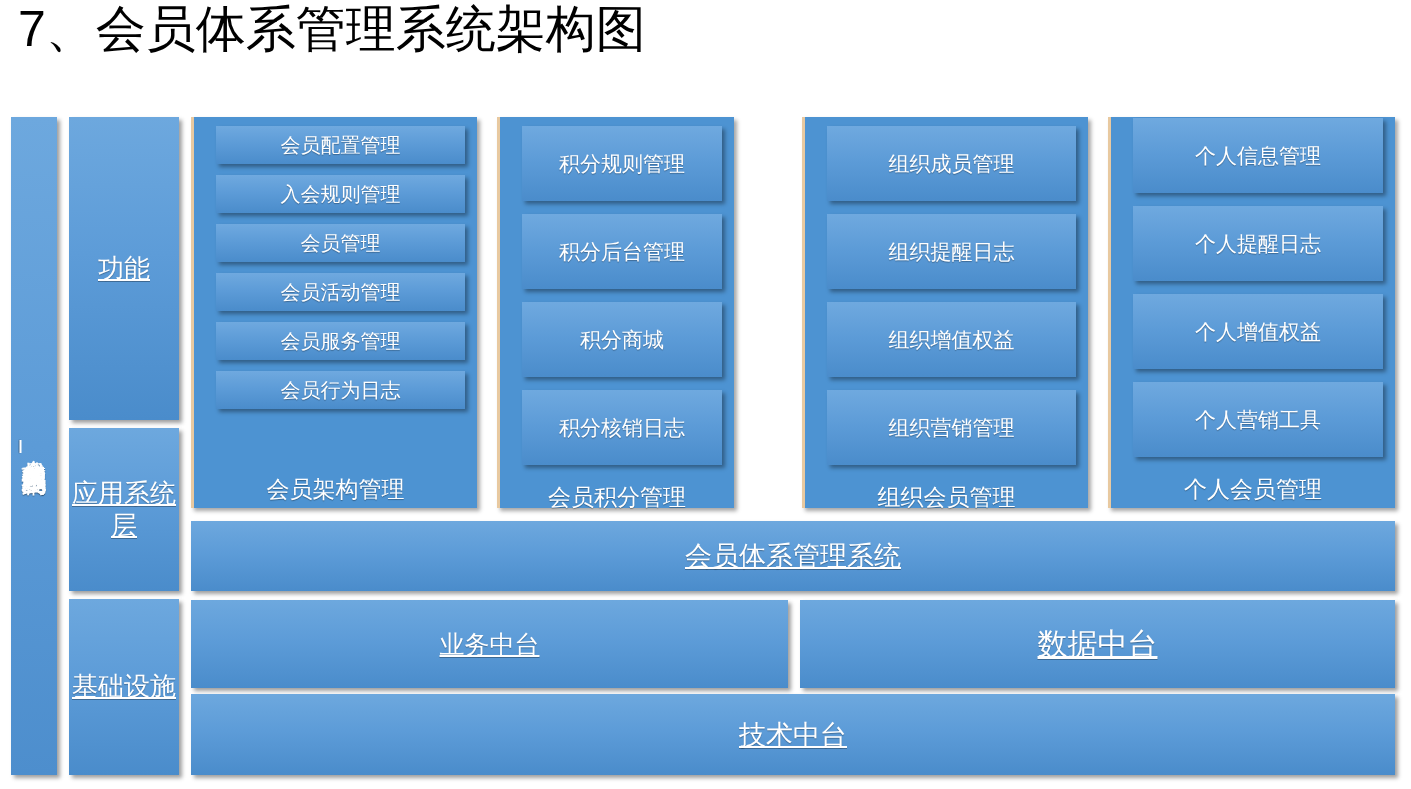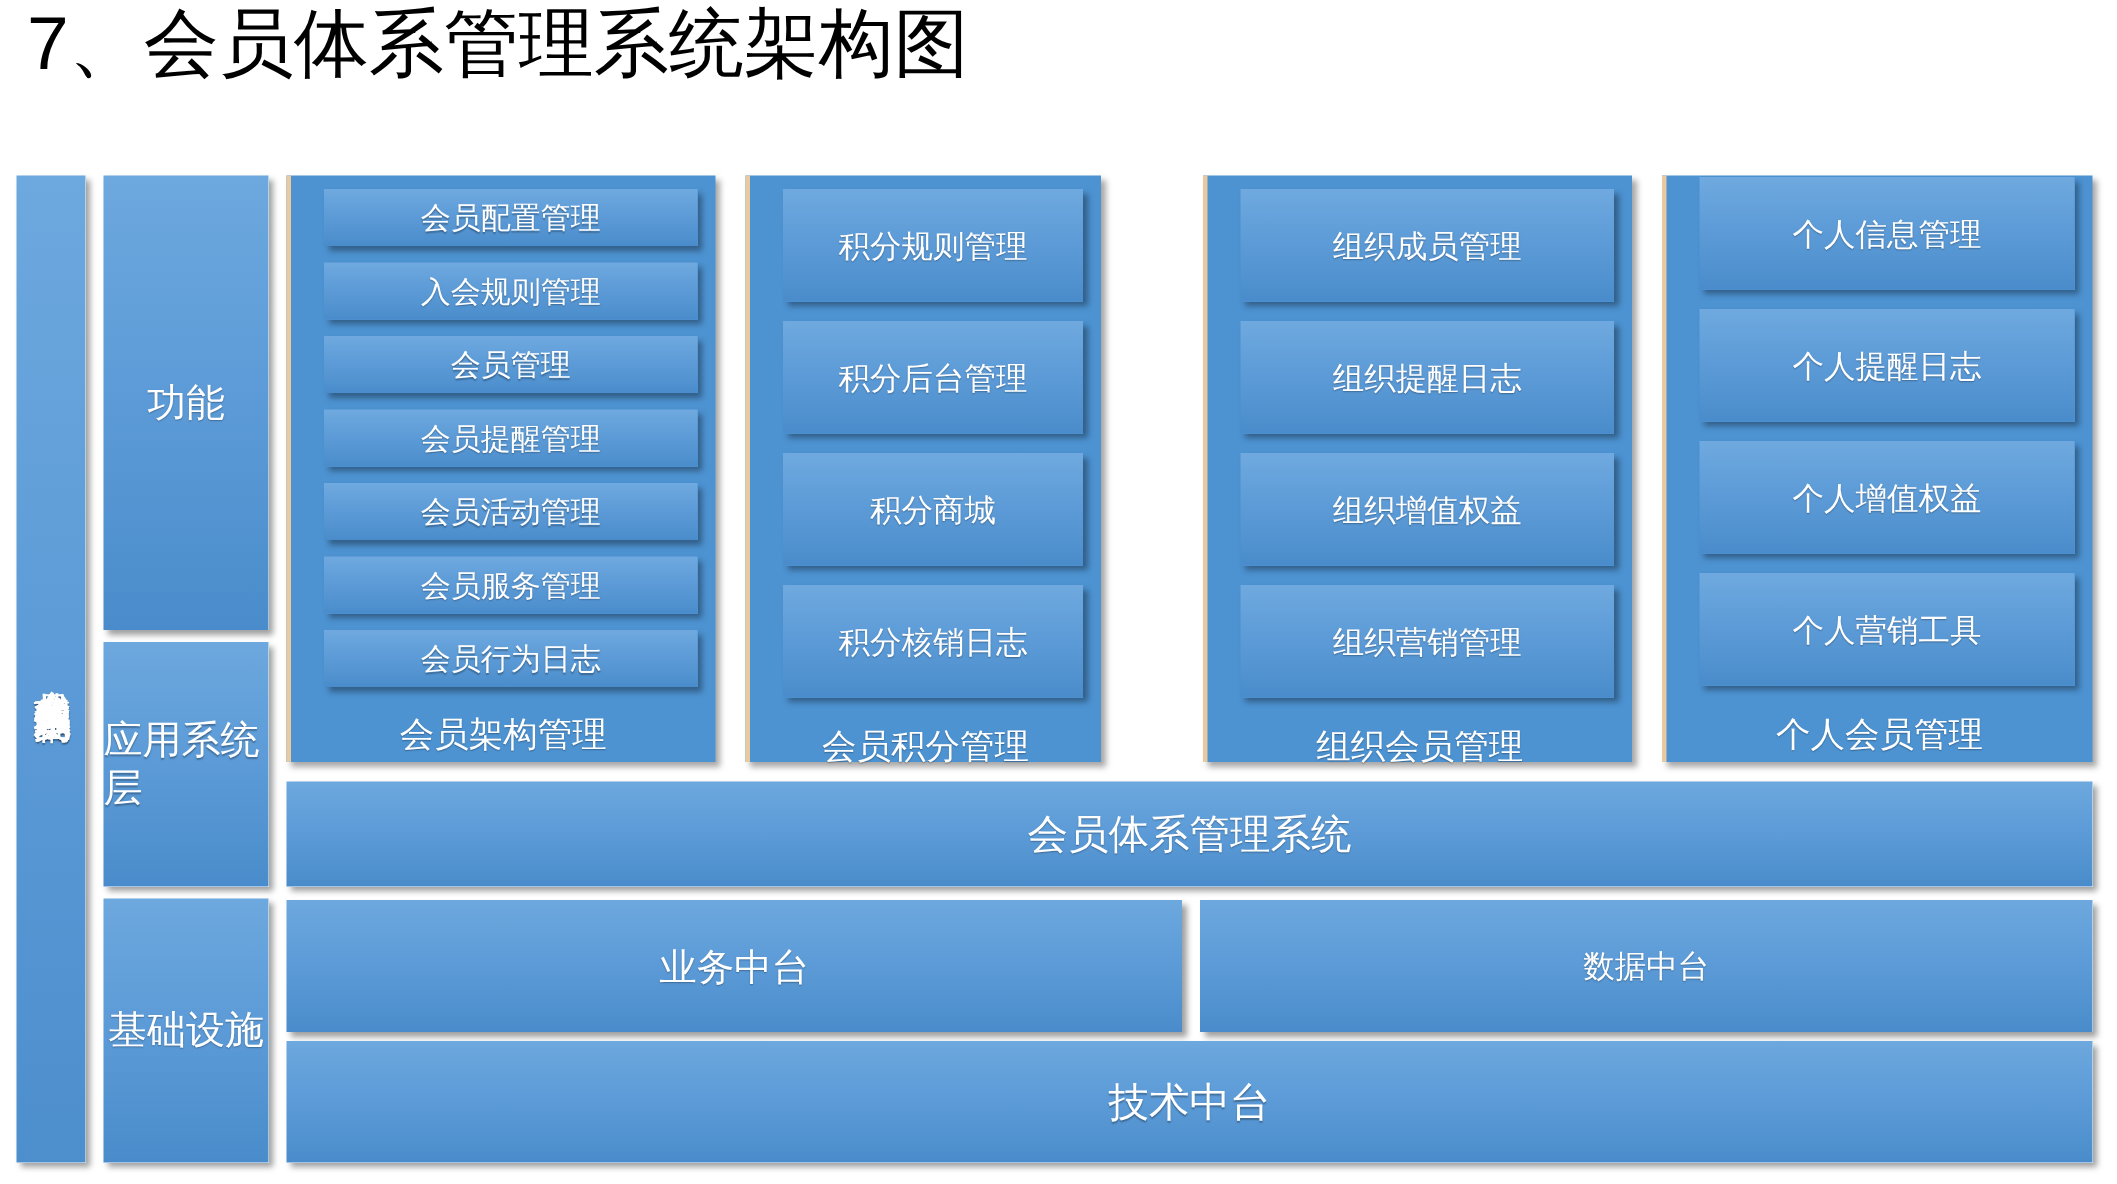--- a/index.html
+++ b/index.html
@@ -26,21 +26,23 @@
   
   .box{
     position:absolute;
     box-sizing:border-box;
     background:linear-gradient(to bottom,#6da8de 0%,#5d9cd8 45%,#4a8ccb 100%);
     box-shadow:3px 3px 4px rgba(0,0,0,0.38);
     display:flex;
     align-items:center;
     justify-content:center;
     color:#ffffff;
+    text-align:center;
     text-shadow:0 1px 1px rgba(0,0,0,0.30);
+    text-decoration:underline;
   }
   .flat{
     position:absolute;
     box-sizing:border-box;
     background:#4d93d2;
     box-shadow:3px 3px 4px rgba(0,0,0,0.35);
     display:flex;
     flex-direction:column;
     color:#ffffff;
   }
@@ -112,21 +114,21 @@
     text-shadow:0 1px 1px rgba(0,0,0,0.30);
   }
   
   #col1 .chip{height:38px;font-size:20px;margin-bottom:11px;text-align:right;}
   
   #col2 .chip,#col3 .chip,#col4 .chip{height:75px;font-size:21px;margin-bottom:13px;}
 
   
   #row-system{left:191px;top:521px;width:1204px;height:70px;font-size:27px;}
   #row-biz{left:191px;top:600px;width:597px;height:88px;font-size:25px;}
-  #row-data{left:800px;top:600px;width:595px;height:88px;font-size:21px;}
+  #row-data{left:800px;top:600px;width:595px;height:88px;font-size:30px;}
   #row-tech{left:191px;top:694px;width:1204px;height:81px;font-size:27px;}
 </style>
 </head>
 <body>
 
 <div id="page">
 
   <div class="page-title">7、会员体系管理系统架构图</div>
 
   <div class="box" id="spine">
@@ -141,21 +143,20 @@
   </div>
   <div class="box layer-box" id="layer-infra">
     <span>基础设施</span>
   </div>
 
   <div class="flat col" id="col1">
     <div class="col-items">
       <div class="chip">会员配置管理</div>
       <div class="chip">入会规则管理</div>
       <div class="chip">会员管理</div>
-      <div class="chip">会员提醒管理</div>
       <div class="chip">会员活动管理</div>
       <div class="chip">会员服务管理</div>
       <div class="chip">会员行为日志</div>
     </div>
     <div class="col-footer">会员架构管理</div>
   </div>
 
   <div class="flat col" id="col2">
     <div class="col-items">
       <div class="chip">积分规则管理</div>

